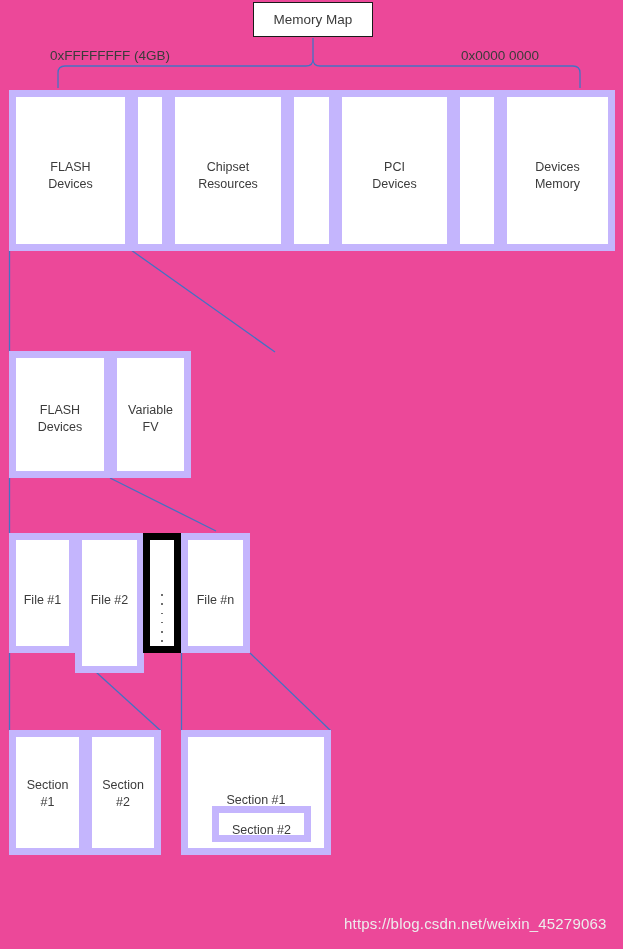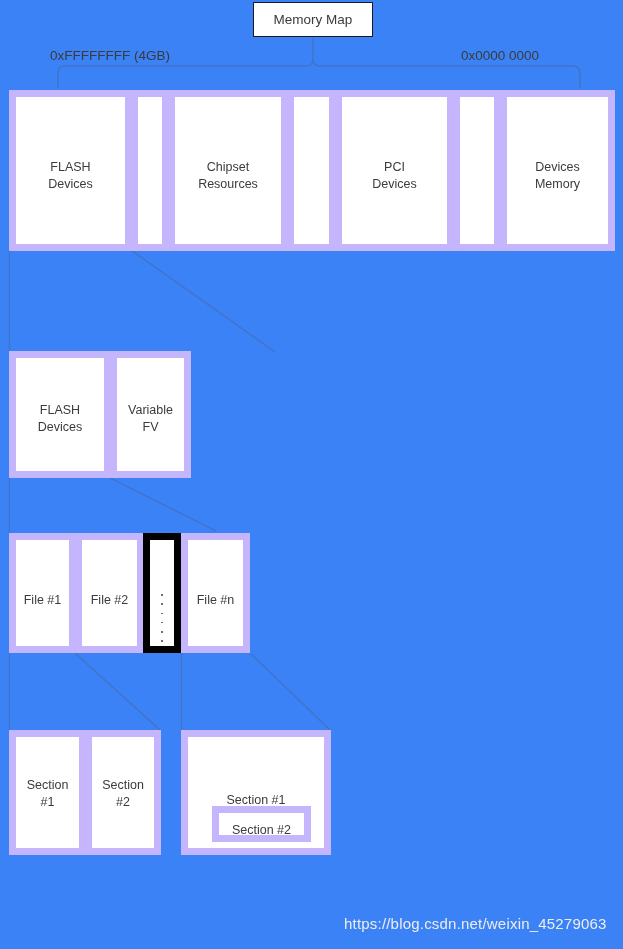--- a/index.html
+++ b/index.html
@@ -9,21 +9,21 @@
     background: #ffffff;
   }
   body {
     font-family: "Liberation Sans", sans-serif;
     -webkit-font-smoothing: antialiased;
   }
   #canvas {
     position: relative;
     width: 623px;
     height: 949px;
-    background: #3b82f6;
+    background: #ec4899;
     overflow: hidden;
   }
   
   .box {
     position: absolute;
     box-sizing: border-box;
     border: 7px solid #c4b5fd;
     background: #ffffff;
   }
   .box.black {
@@ -173,21 +173,21 @@
   <div class="box" style="left:110px; top:351px; width:81px; height:127px;">
     <div class="box-label" style="top:44px;">Variable
 FV</div>
   </div>
 
 
   <div class="box" style="left:9px;   top:533px; width:67px; height:120px;">
     <div class="box-label" style="top:52px;">File #1</div>
   </div>
 
-  <div class="box" style="left:75px;  top:533px; width:69px; height:120px;">
+  <div class="box" style="left:75px;  top:533px; width:69px; height:140px;">
     <div class="box-label" style="top:52px;">File #2</div>
   </div>
 
   <div class="box black" style="left:143px; top:533px; width:38px; height:120px;">
     <div class="box-label" style="top:52px;"></div>
   </div>
 
   <div class="box" style="left:181px; top:533px; width:69px; height:120px;">
     <div class="box-label" style="top:52px;">File #n</div>
   </div>

